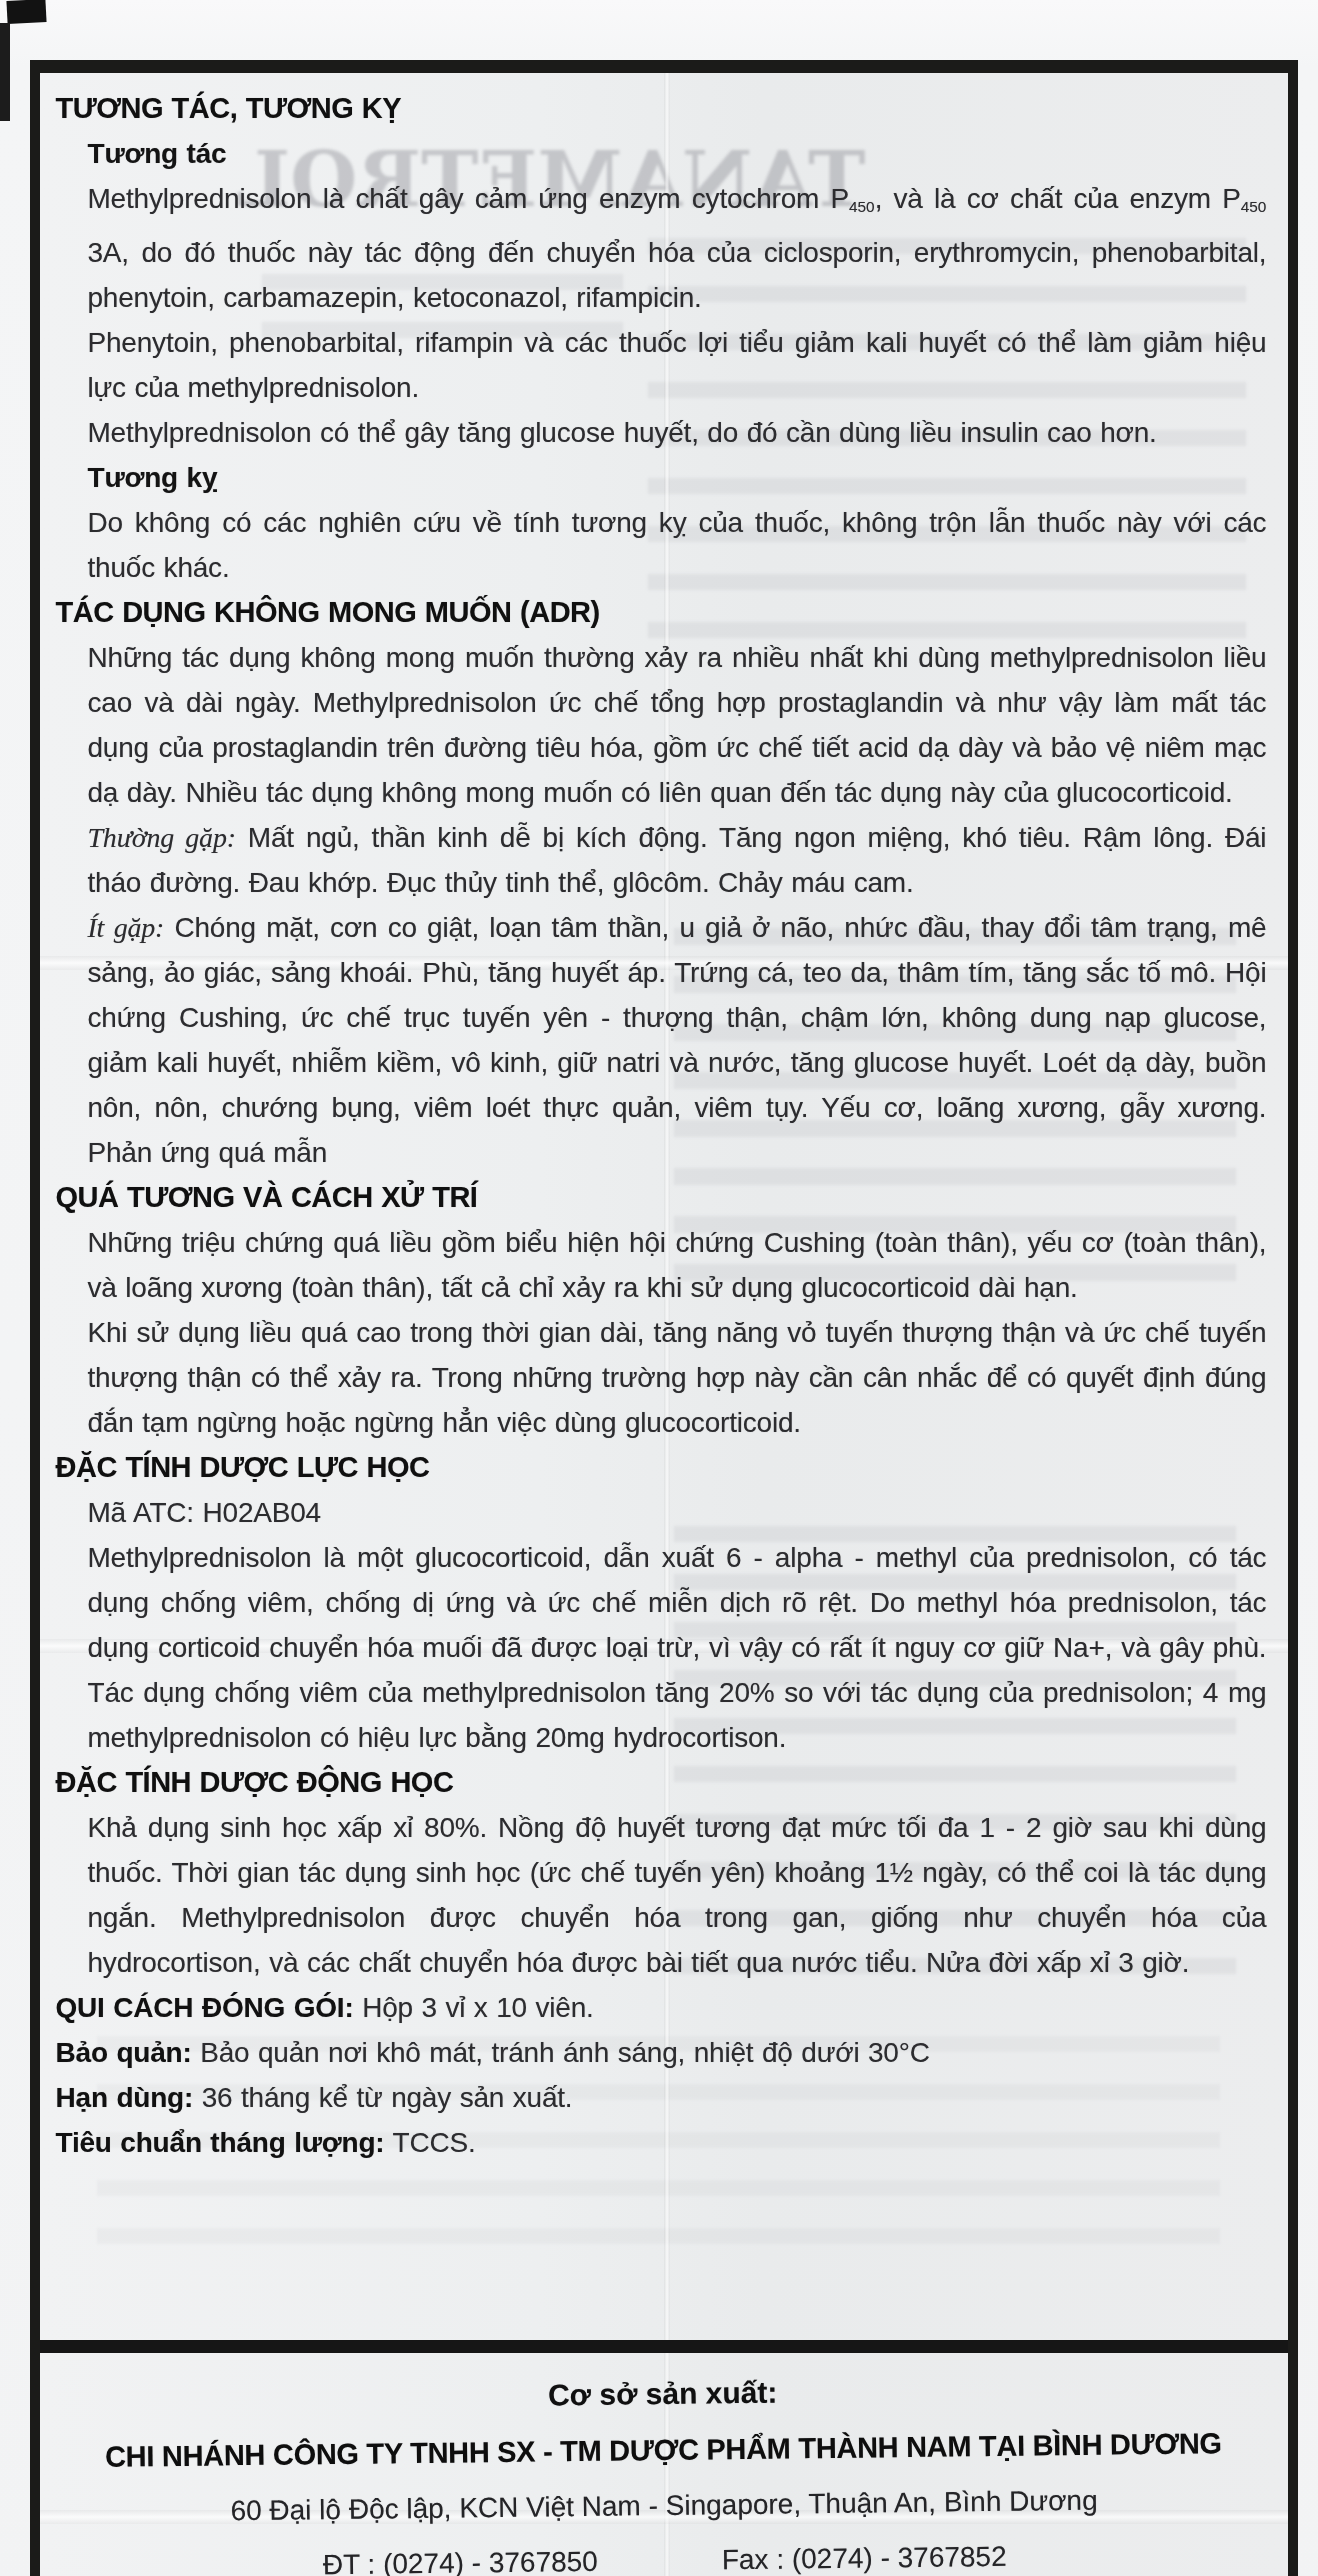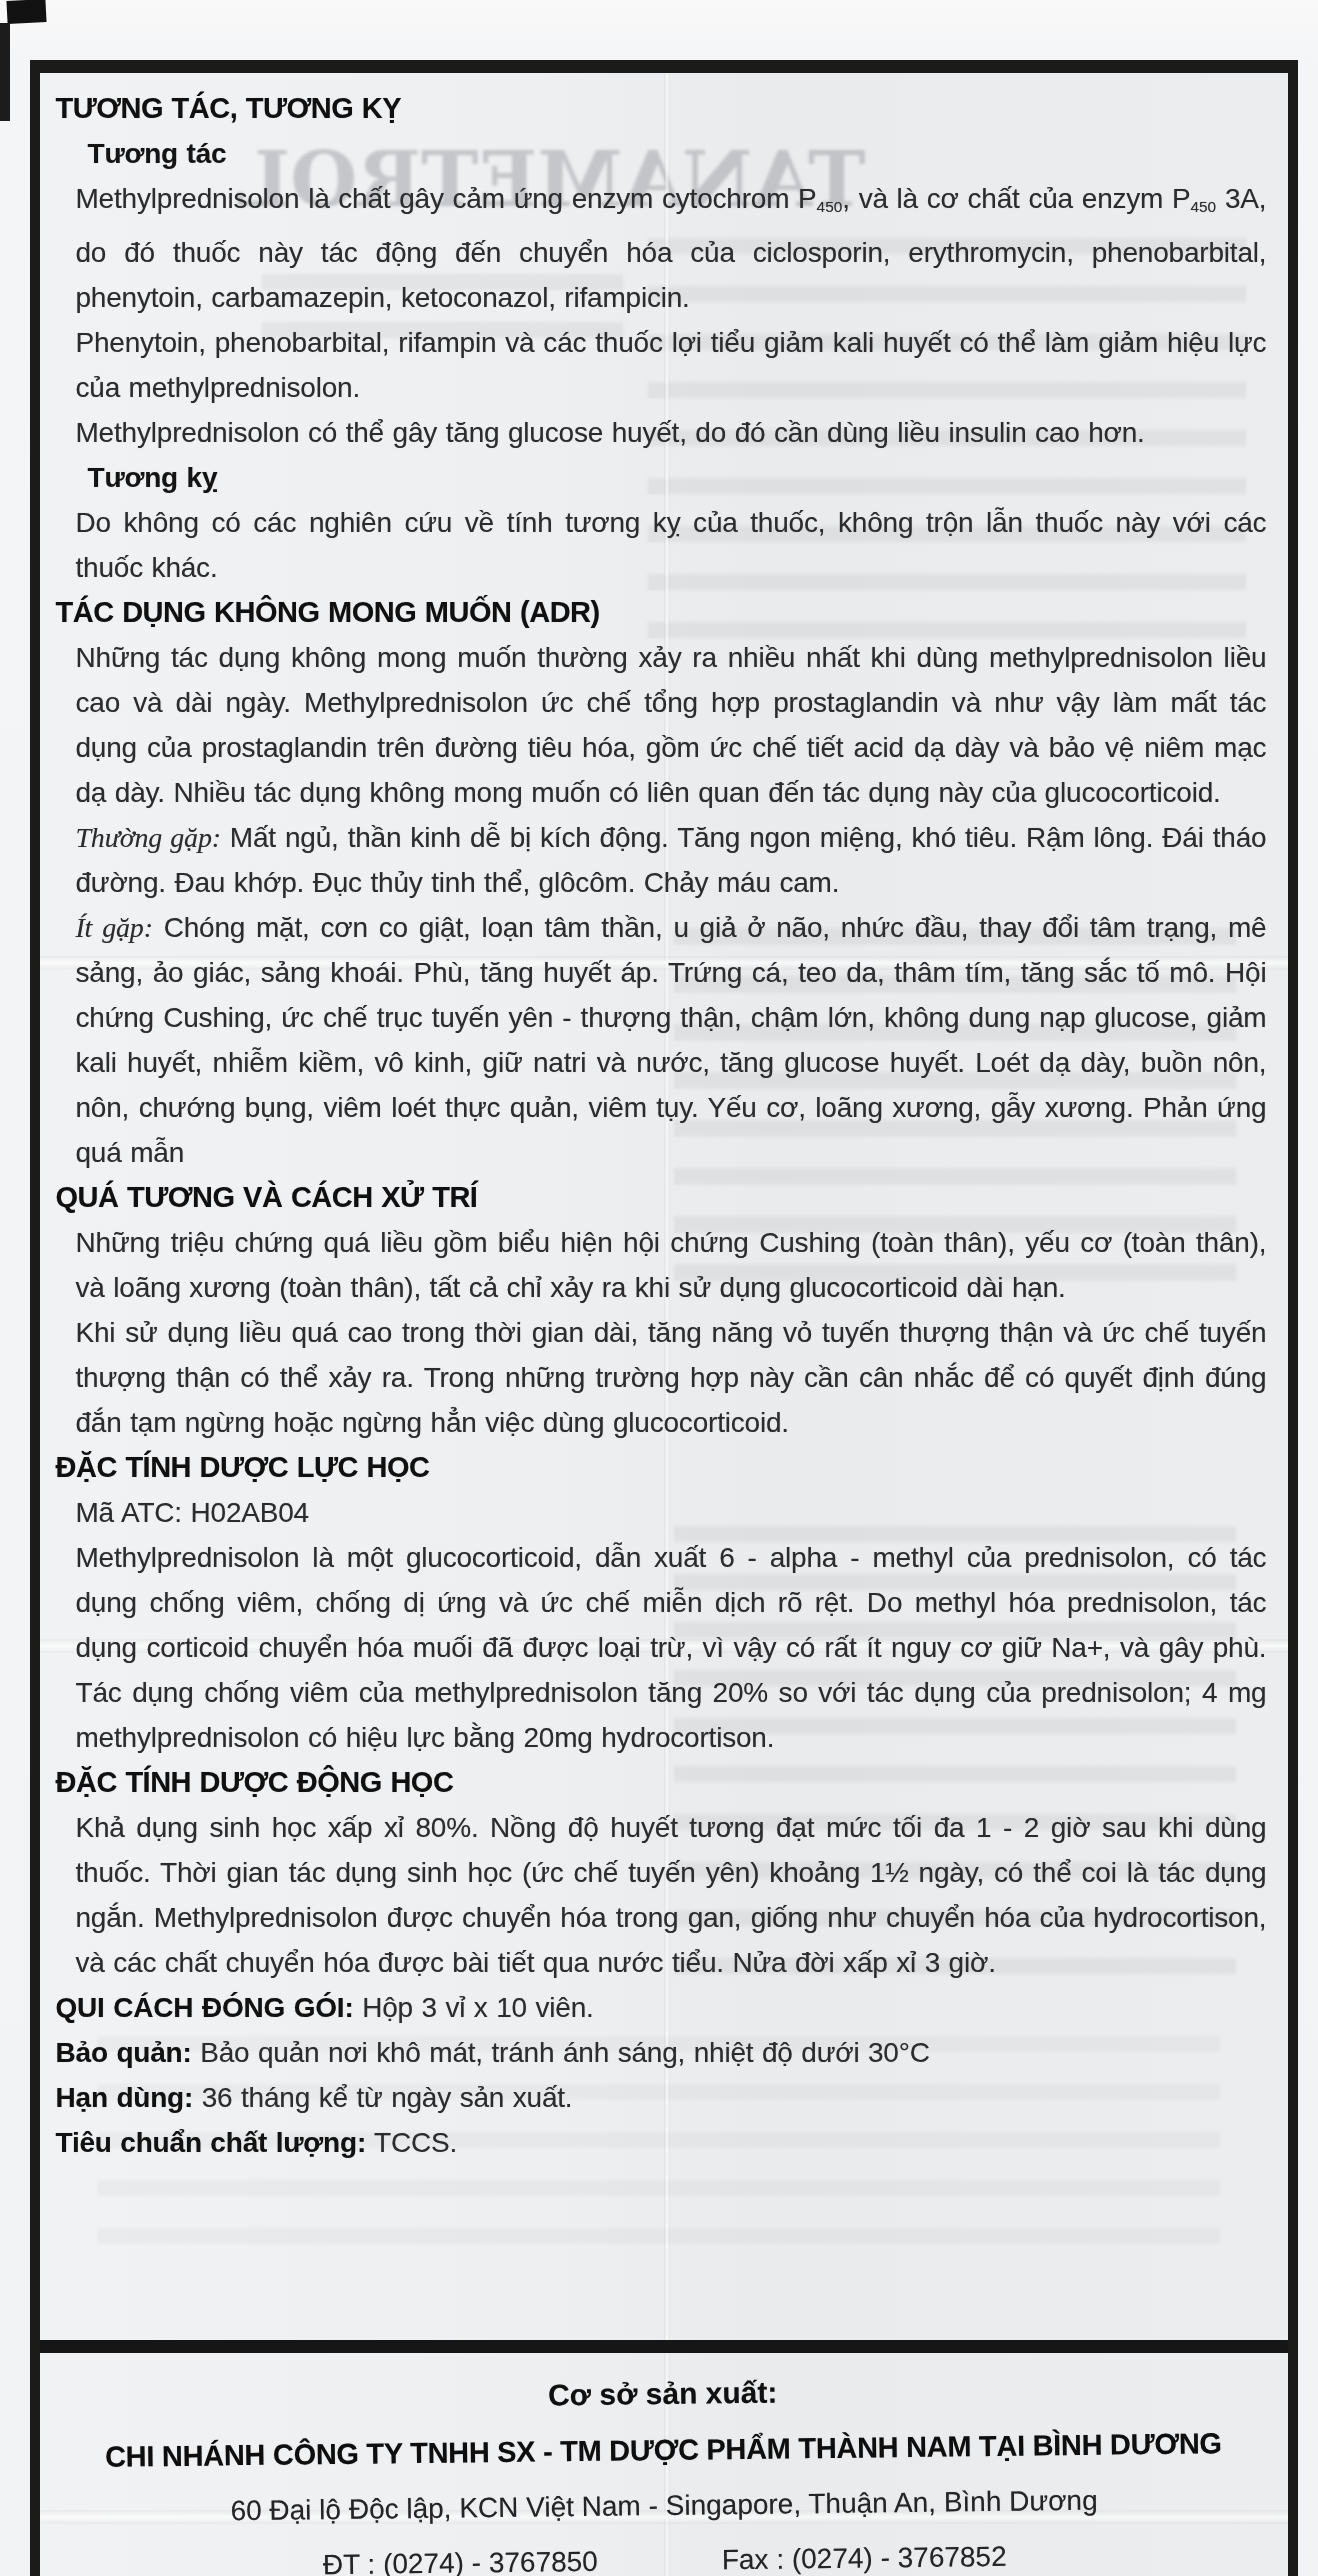--- a/index.html
+++ b/index.html
@@ -76,21 +76,21 @@
   h2, h3, p { margin: 0; }
   .h-main {
     font-size: 29px; font-weight: 700; color: #101010;
     letter-spacing: -0.5px; line-height: 45px;
   }
   .h-sub {
     font-size: 28px; font-weight: 700; color: #141414;
     margin-left: 32px; line-height: 45px;
   }
   .body { text-align: justify; }
-  .indent { margin-left: 20px; }
+  .indent { margin-left: 32px; }
   .subsc { font-size: 0.55em; vertical-align: -0.28em; letter-spacing: 0; }
   .ilabel { font-style: italic; font-family: Liberation Serif, serif; }
   .blabel { font-weight: 700; color: #111; }
 
   
   .manufacturer {
     position: relative; z-index: 2;
     flex: 1;
     border-top: 13.4px solid #161616;
     box-sizing: border-box;
@@ -164,21 +164,21 @@
 
       <section>
         <h2 class="h-main">ĐẶC TÍNH DƯỢC ĐỘNG HỌC</h2>
         <p class="body indent">Khả dụng sinh học xấp xỉ 80%. Nồng độ huyết tương đạt mức tối đa 1 - 2 giờ sau khi dùng thuốc. Thời gian tác dụng sinh học (ức chế tuyến yên) khoảng 1½ ngày, có thể coi là tác dụng ngắn. Methylprednisolon được chuyển hóa trong gan, giống như chuyển hóa của hydrocortison, và các chất chuyển hóa được bài tiết qua nước tiểu. Nửa đời xấp xỉ 3 giờ.</p>
       </section>
 
       <section>
         <p class="body pack"><span class="blabel">QUI CÁCH ĐÓNG GÓI:</span><span> Hộp 3 vỉ x 10 viên.</span></p>
         <p class="body pack"><span class="blabel">Bảo quản:</span><span> Bảo quản nơi khô mát, tránh ánh sáng, nhiệt độ dưới 30°C</span></p>
         <p class="body pack"><span class="blabel">Hạn dùng:</span><span> 36 tháng kể từ ngày sản xuất.</span></p>
-        <p class="body pack"><span class="blabel">Tiêu chuẩn chất lượng:</span><span> TCCS.</span></p>
+        <p class="body pack"><span class="blabel">Tiêu chuẩn tháng lượng:</span><span> TCCS.</span></p>
       </section>
 
     </main>
 
     <footer class="manufacturer">
       <div class="manufacturer-inner">
         <div class="foot-title">Cơ sở sản xuất:</div>
         <div class="company">CHI NHÁNH CÔNG TY TNHH SX - TM DƯỢC PHẨM THÀNH NAM TẠI BÌNH DƯƠNG</div>
         <div class="address">60 Đại lộ Độc lập, KCN Việt Nam - Singapore, Thuận An, Bình Dương</div>
         <div class="phone-row"><span>ĐT : (0274) - 3767850</span><span class="fax">Fax : (0274) - 3767852</span></div>

